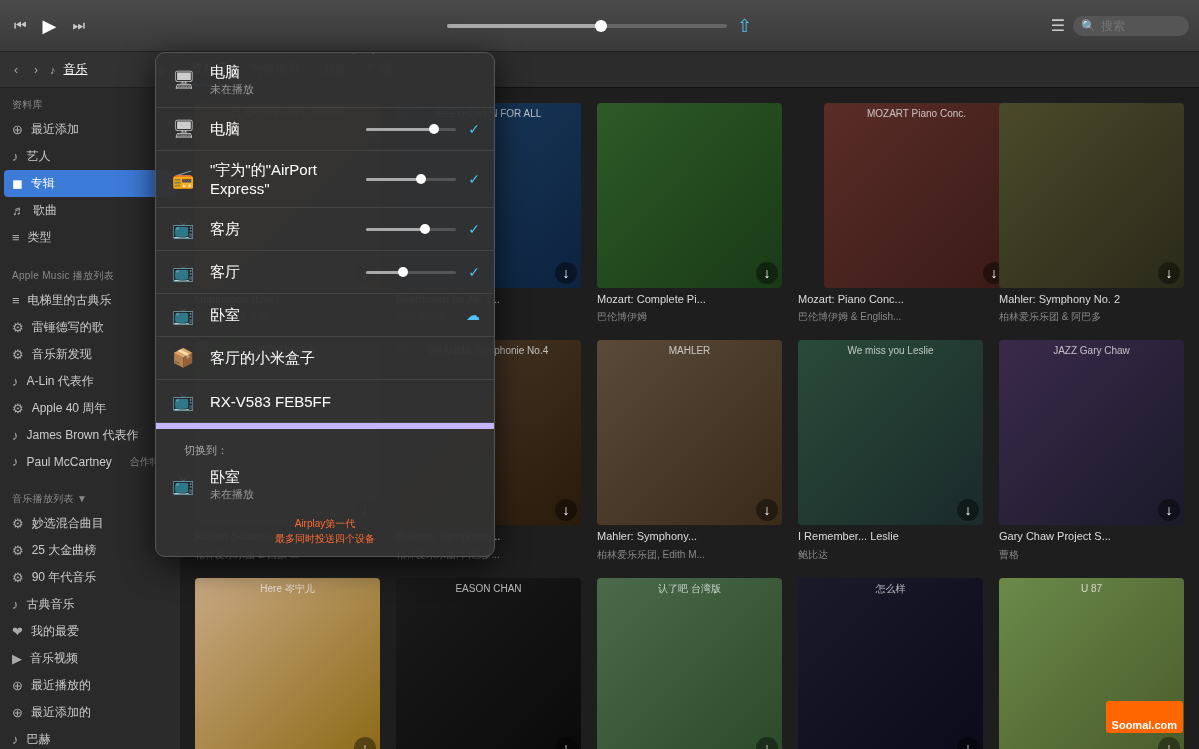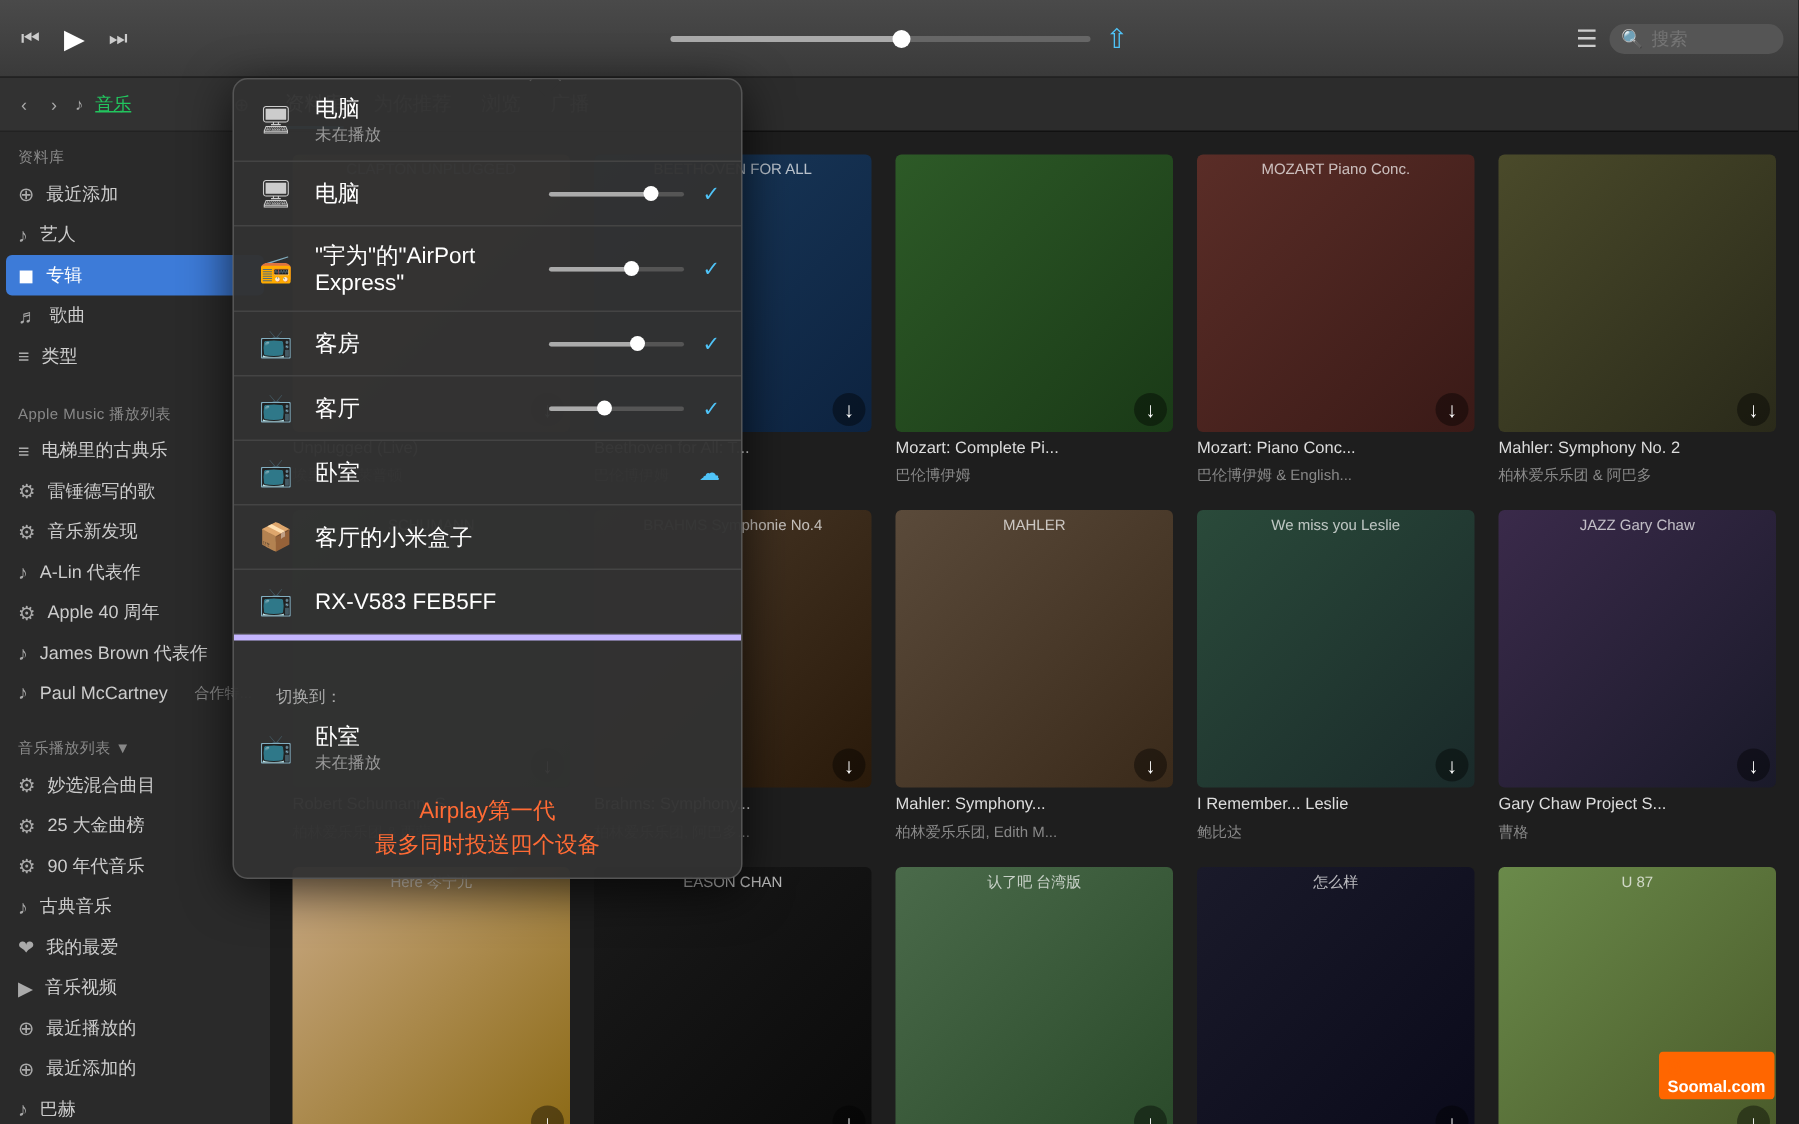--- a/index.html
+++ b/index.html
@@ -320,30 +320,30 @@
       color: #aaa;
       font-size: 11px;
       padding: 8px 14px 4px;
     }
     .popup-annotation {
       text-align: center;
       padding: 6px 14px 10px;
     }
     .popup-annotation-text {
       color: #ff6b35;
-      font-size: 15px;
+      font-size: 10px;
       font-weight: 500;
       line-height: 1.5;
     }
 
     
     .art-clapton { background: linear-gradient(135deg, #8B7355 0%, #5D4037 100%); }
     .art-beethoven { background: linear-gradient(135deg, #1a3a5c 0%, #0d2340 100%); }
     .art-mozart1 { background: linear-gradient(135deg, #2d5a27 0%, #1a3a17 100%); }
-    .art-mozart2 { background: linear-gradient(135deg, #5a2d27 0%, #3a1a17 100%); }
+    .art-mozart2 { background: linear-gradient(135deg, #5a2d27 0%, #3a1a17 100%); margin-left: 26px; }
     .art-mahler { background: linear-gradient(135deg, #4a4a2a 0%, #2a2a1a 100%); }
     .art-schumann { background: linear-gradient(135deg, #3a5a3a 0%, #1a3a1a 100%); }
     .art-brahms { background: linear-gradient(135deg, #4a3a2a 0%, #2a1a0a 100%); }
     .art-mahler2 { background: linear-gradient(135deg, #5a4a3a 0%, #3a2a1a 100%); }
     .art-leslie { background: linear-gradient(135deg, #2a4a3a 0%, #1a2a2a 100%); }
     .art-gary { background: linear-gradient(135deg, #3a2a4a 0%, #1a1a2a 100%); }
     .art-here { background: linear-gradient(135deg, #c8a882 0%, #8B6914 100%); }
     .art-eason1 { background: linear-gradient(135deg, #1a1a1a 0%, #0a0a0a 100%); }
     .art-eason2 { background: linear-gradient(135deg, #4a6a4a 0%, #2a4a2a 100%); }
     .art-howsit { background: linear-gradient(135deg, #1a1a2a 0%, #0a0a1a 100%); }
@@ -395,21 +395,21 @@
 </div>
 
 <div class="main-layout">
 
   <div class="sidebar">
 
     <div class="nav-row">
       <button class="nav-row-btn">‹</button>
       <button class="nav-row-btn">›</button>
       <span class="nav-music-icon">♪</span>
-      <span style="color:#22c55e;font-size:12px;text-decoration:underline;">音乐</span>
+      <span style="color:#ffffff;font-size:12px;text-decoration:underline;">音乐</span>
       <button class="nav-row-btn" style="margin-left:auto;">⊕</button>
     </div>
 
     <div class="sidebar-section-label">资料库</div>
 
     <div class="sidebar-item">
       <span class="sidebar-item-icon">⊕</span>
       <span>最近添加</span>
     </div>
     <div class="sidebar-item">
@@ -709,21 +709,21 @@
     </div>
   </div>
 
   <div class="popup-device">
     <span class="device-icon">📺</span>
     <div class="device-info">
       <div class="device-name">RX-V583 FEB5FF</div>
     </div>
   </div>
 
-  <div style="padding: 22px 14px 2px; border-top: 4px solid #c4b5fd;">
+  <div style="padding: 6px 14px 2px; border-top: 6px solid #c4b5fd;">
     <div class="popup-section-label">切换到：</div>
     <div class="popup-device" style="border-bottom:none;padding:6px 0;">
       <span class="device-icon">📺</span>
       <div class="device-info">
         <div class="device-name">卧室</div>
         <div class="device-subtitle">未在播放</div>
       </div>
     </div>
   </div>
 

